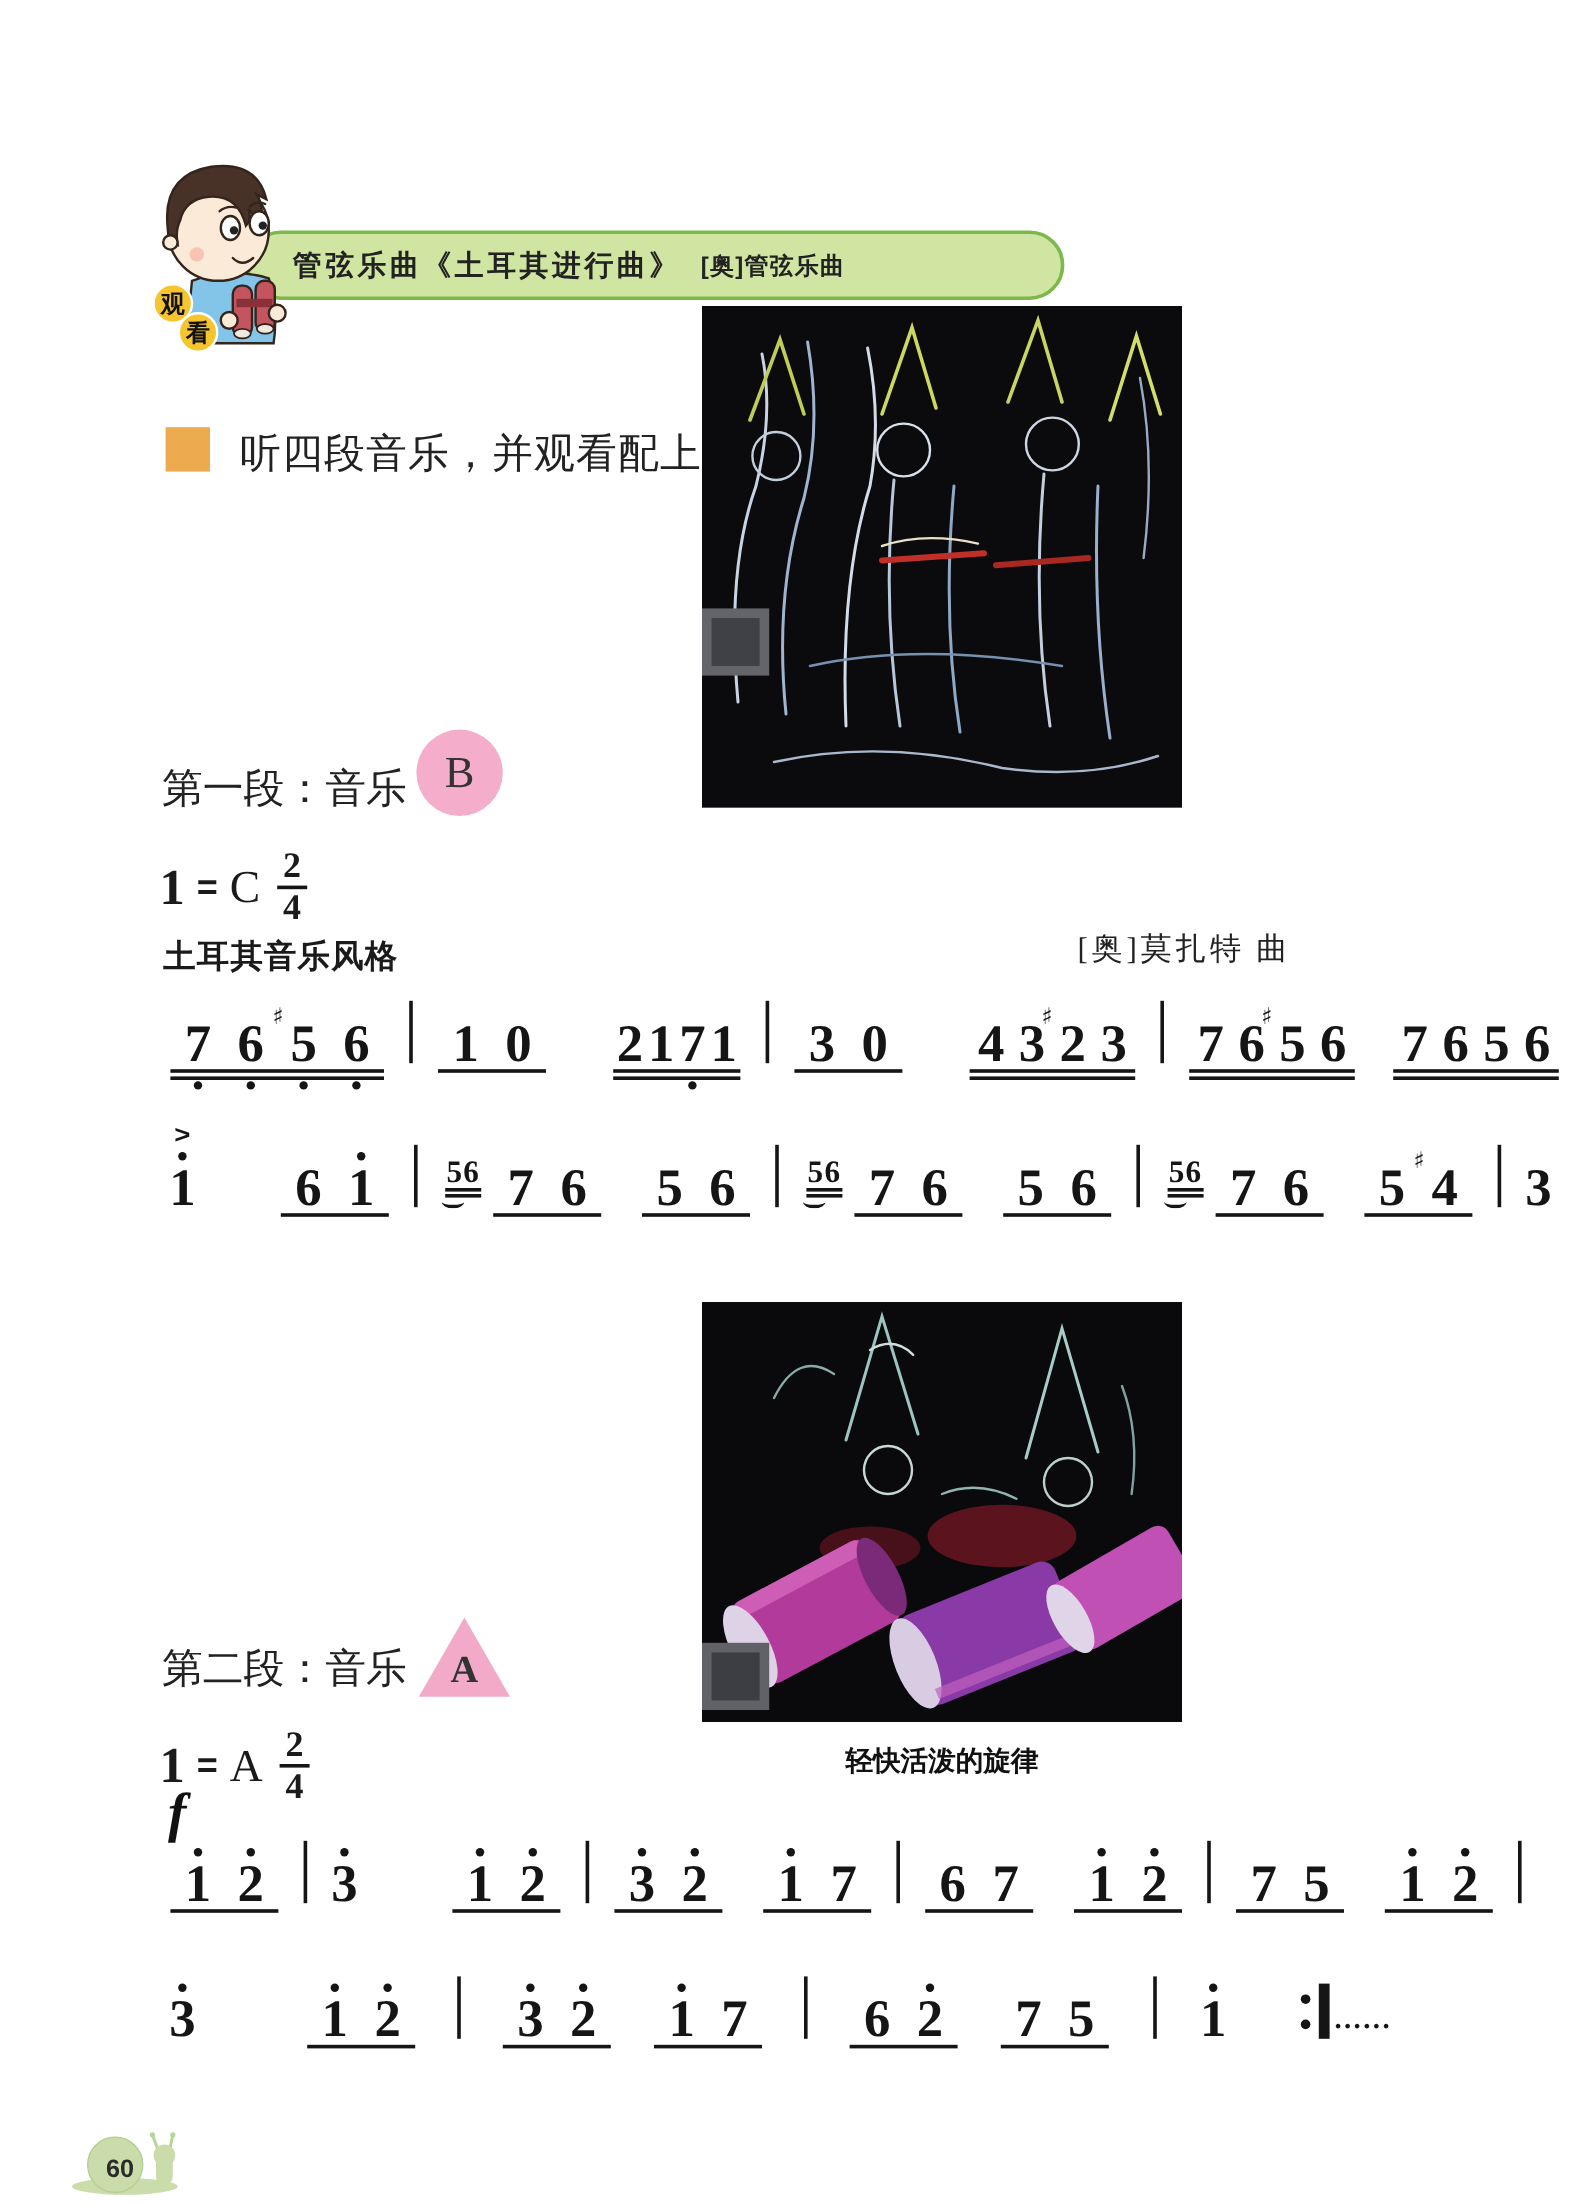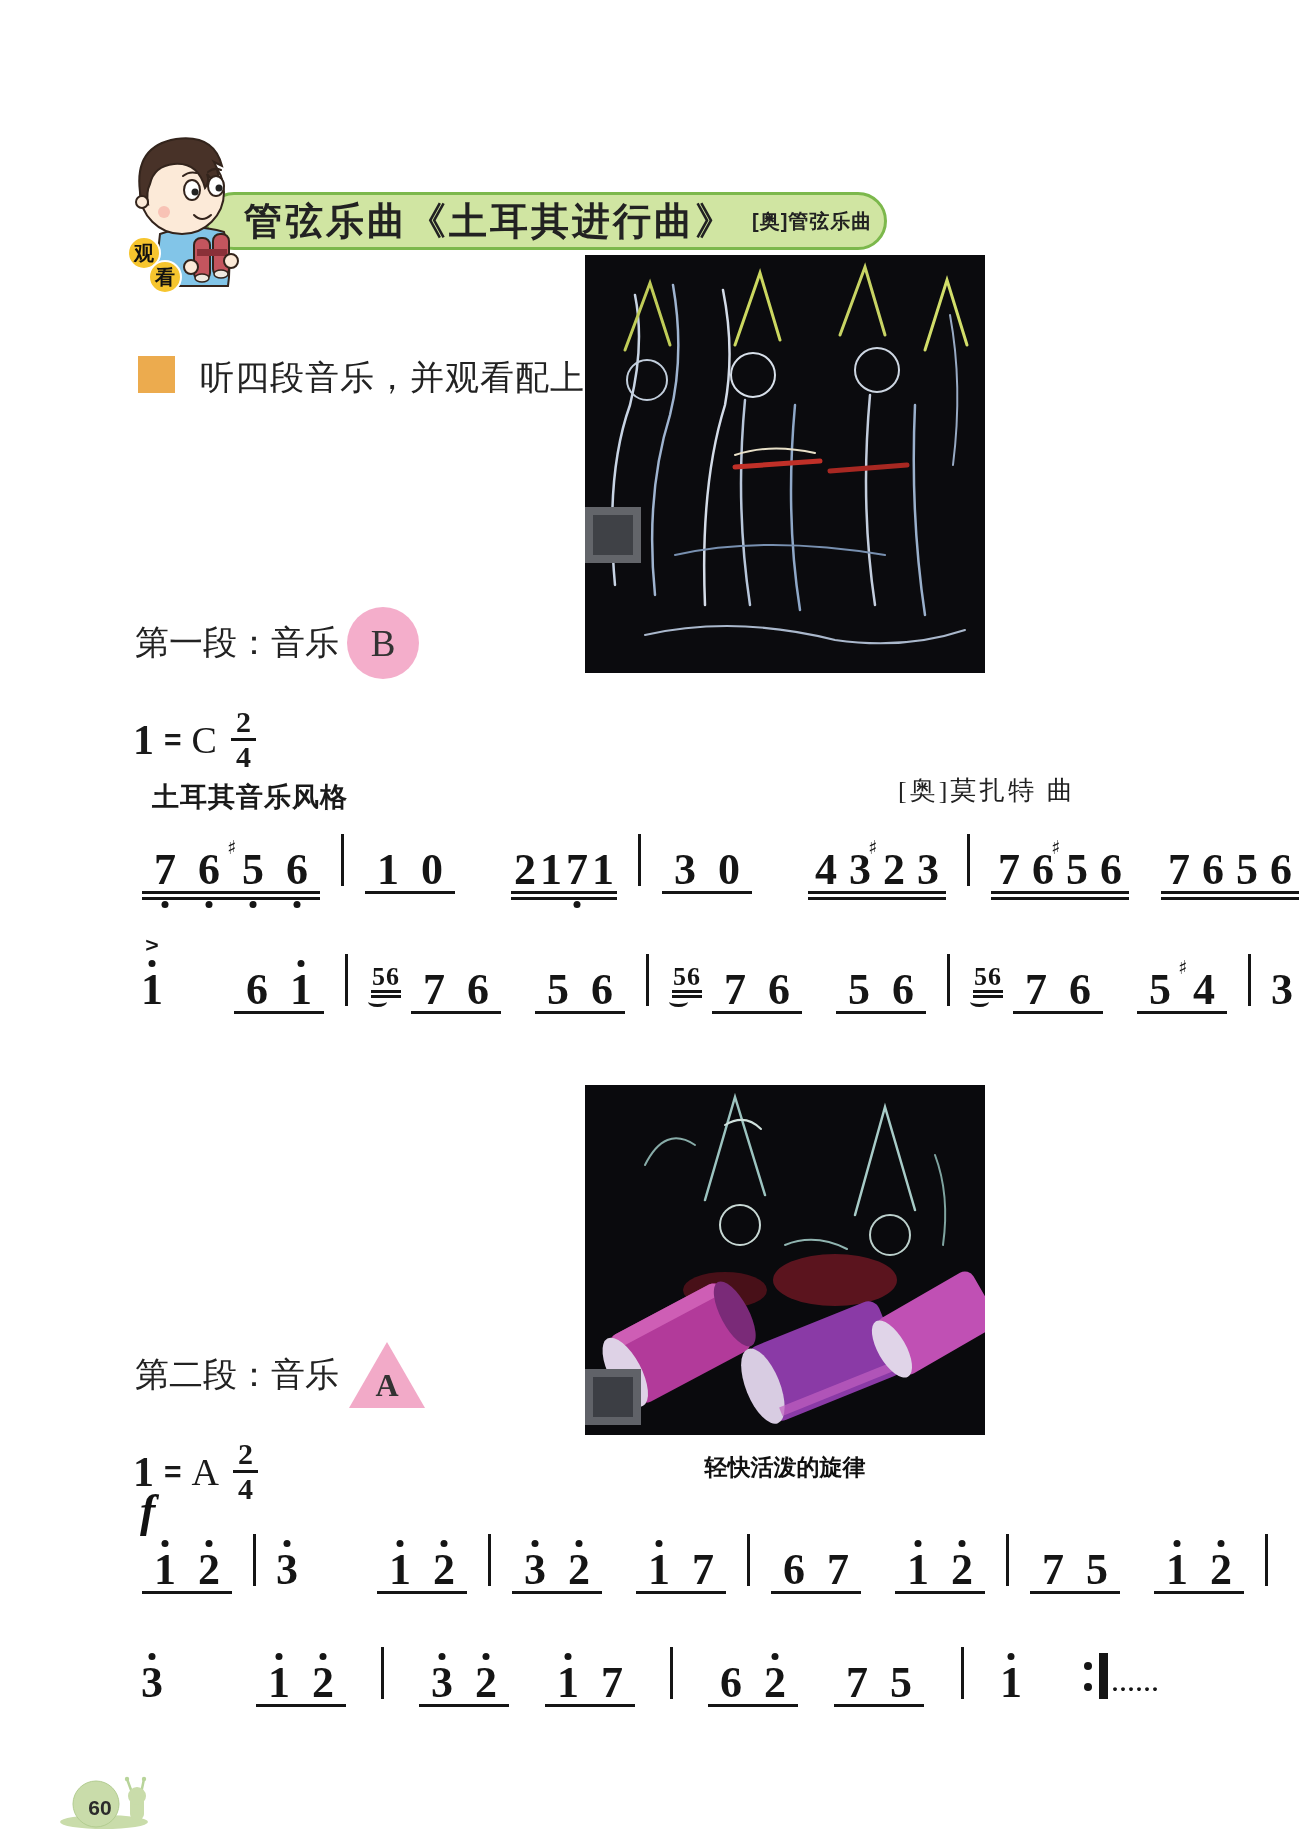--- a/index.html
+++ b/index.html
@@ -4,21 +4,21 @@
 <style>
   *{margin:0;padding:0;box-sizing:border-box}
   body{background:#ffffff}
   .page{position:relative;width:1311px;height:1842px;background:#fff;overflow:hidden;
         font-family:"Liberation Serif",serif;color:#1a1a1a}
 
   
   .banner{position:absolute;left:205px;top:192px;width:682px;height:58px;background:#d0e5a2;
           border:3px solid #7cb84c;border-radius:30px;display:flex;align-items:center;
           padding-left:36px;gap:16px;z-index:1}
-  .banner-title{font-family:"Liberation Sans",sans-serif;font-weight:700;font-size:38px;
+  .banner-title{font-family:"Liberation Sans",sans-serif;font-weight:700;font-size:24px;
                 letter-spacing:3px;color:#222;white-space:nowrap}
   .banner-composer{font-family:"Liberation Sans",sans-serif;font-weight:700;font-size:20px;
                    letter-spacing:1px;color:#222;white-space:nowrap}
   .boy{position:absolute;left:108px;top:118px;width:140px;height:170px;z-index:2}
   .badge{position:absolute;width:34px;height:34px;border-radius:50%;background:#f6c52e;
          border:2px solid #fff;display:flex;align-items:center;justify-content:center;
          font-family:"Liberation Sans",sans-serif;font-weight:700;font-size:20px;color:#111;z-index:3}
   .badge.b1{left:127px;top:236px}
   .badge.b2{left:148px;top:260px}
 
@@ -29,21 +29,21 @@
   
   .fig{position:absolute;width:400px;overflow:hidden;background:#0b0b0e}
   .fig1{left:585px;top:255px;height:418px}
   .fig2{left:585px;top:1085px;height:350px}
   .caption{position:absolute;left:585px;width:400px;text-align:center;
            font-family:"Liberation Sans",sans-serif;font-weight:700;font-size:23px;color:#111}
   .cap1{top:684px}
   .cap2{top:1452px}
 
   
-  .seg{position:absolute;left:135px;display:flex;align-items:center;font-size:34px;color:#222}
+  .seg{position:absolute;left:135px;display:flex;align-items:flex-end;font-size:34px;color:#222}
   .seg1{top:606px;height:74px}
   .seg2{top:1336px;height:78px}
   .marker-circle{width:72px;height:72px;border-radius:50%;background:#f4aecb;display:flex;
                  align-items:center;justify-content:center;font-size:37px;color:#333;margin:0 8px;
                  font-family:"Liberation Serif",serif}
   .tri-wrap{position:relative;width:76px;height:66px;margin:0 10px}
   .tri{position:absolute;left:0;top:0;width:0;height:0;border-left:38px solid transparent;
        border-right:38px solid transparent;border-bottom:66px solid #f2aac8}
   .tri-letter{position:absolute;left:0;right:0;bottom:4px;text-align:center;font-weight:700;
               font-size:32px;color:#333}
@@ -52,21 +52,21 @@
   .keysig{position:absolute;left:133px;display:flex;align-items:center;gap:10px}
   .ks1{top:706px}
   .ks2{top:1438px}
   .ks-one{font-weight:700;font-size:42px;line-height:1}
   .ks-eq{font-weight:700;font-size:30px;font-family:"Liberation Sans",sans-serif}
   .ks-key{font-size:38px;line-height:1}
   .frac{display:inline-flex;flex-direction:column;align-items:center;line-height:1;margin-left:4px}
   .frac b{font-size:30px;font-weight:700;padding:1px 5px}
   .frac b:first-child{border-bottom:3px solid #151515}
 
-  .style-label{position:absolute;left:152px;top:779px;font-family:"Liberation Sans",sans-serif;
+  .style-label{position:absolute;left:136px;top:779px;font-family:"Liberation Sans",sans-serif;
                font-weight:700;font-size:27px;color:#1a1a1a;letter-spacing:1px}
   .credit{position:absolute;left:898px;top:773px;font-size:26px;letter-spacing:3px;color:#222}
   .dyn{position:absolute;left:140px;top:1488px;font-style:italic;font-weight:700;font-size:46px;
        line-height:1;color:#111}
 
   
   .nline{position:absolute;left:135px;display:flex;align-items:flex-end;height:50px}
   .l1{top:836px}.l2{top:956px}.l3{top:1536px}.l4{top:1649px}
   .nsp{display:inline-block;flex-shrink:0;height:1px}
   .nbar{width:3px;height:52px;background:#151515;margin:0 14px;align-self:flex-end}

